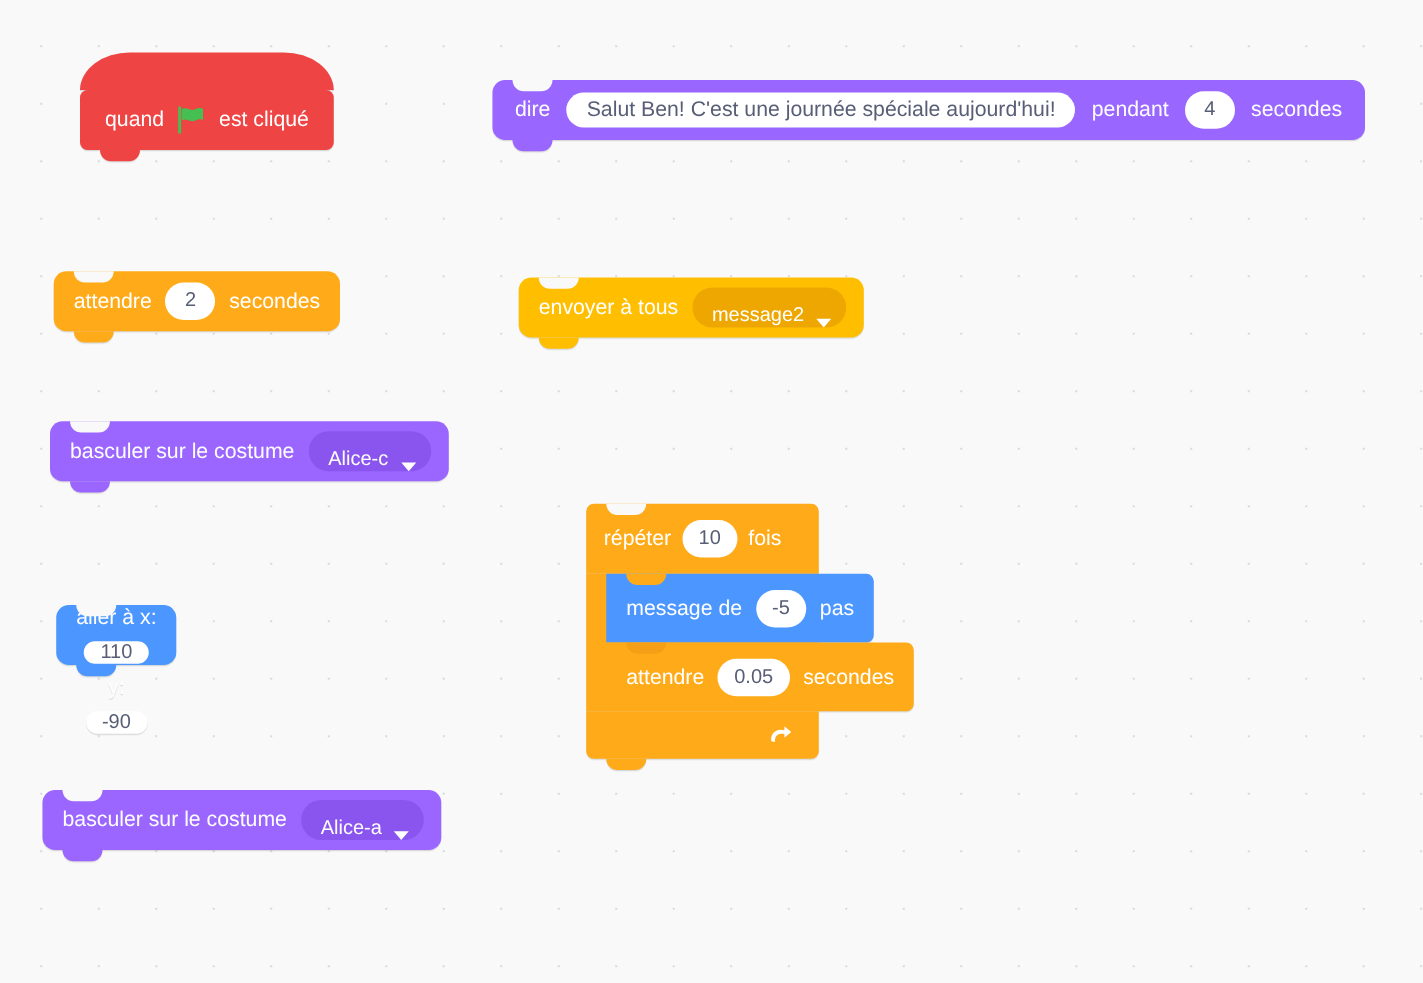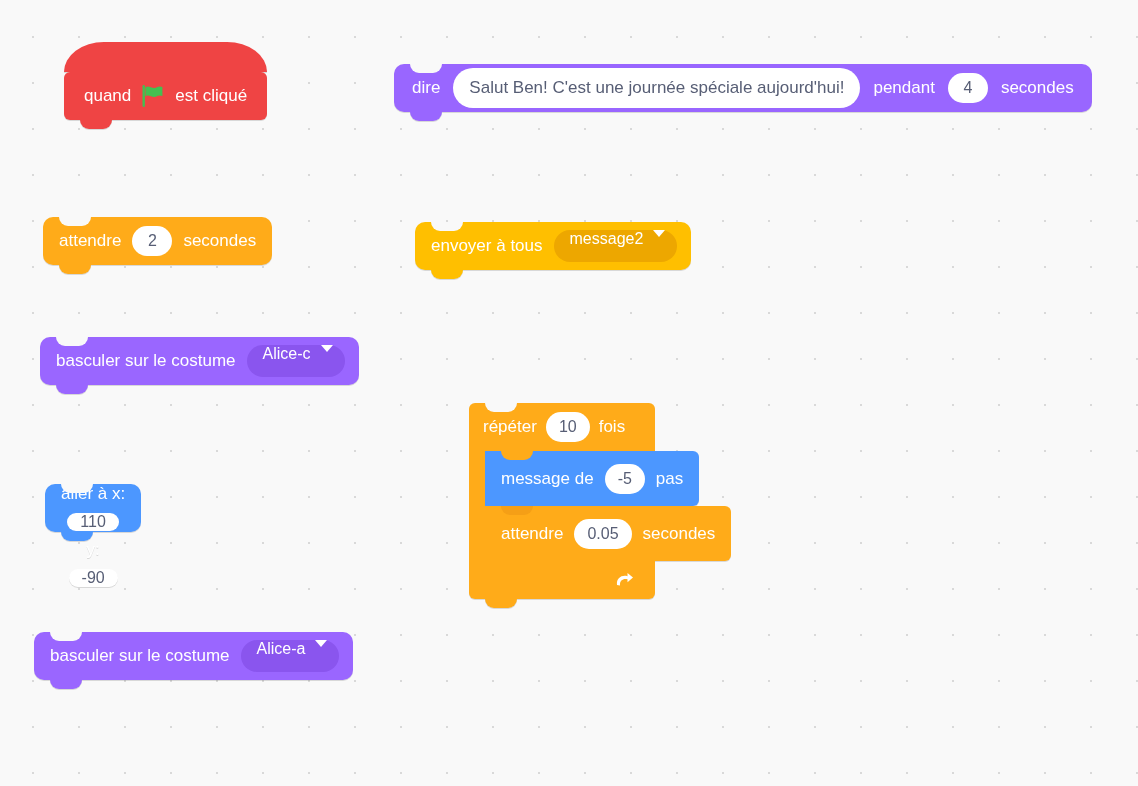--- a/index.html
+++ b/index.html
@@ -97,32 +97,32 @@
     display: inline-flex;
     align-items: center;
     justify-content: center;
     font-size: 16px;
   }
   .oval.num { min-width: 40px; }
   .text-in {
     background: #fff;
     color: #575e75;
     border-radius: 999px;
-    height: 40px;
+    height: 28px;
     padding: 0 16px;
     display: inline-flex;
     align-items: center;
     font-size: 17px;
   }
   .dropdown {
     border-radius: 999px;
     height: 32px;
     padding: 0 12px 0 16px;
     display: inline-flex;
-    align-items: flex-start;
+    align-items: flex-end;
     gap: 10px;
     color: #fff;
     font-size: 16px;
   }
   .caret {
     width: 0; height: 0;
     border-left: 6px solid transparent;
     border-right: 6px solid transparent;
     border-top: 7px solid #fff;
   }
@@ -132,21 +132,21 @@
   .flag svg { display: block; }
 
   
   .cblock { position: absolute; }
   .c-top, .c-bot {
     position: relative;
     display: flex;
     align-items: center;
     gap: 9px;
     padding: 0 14px;
-    height: 48px;
+    height: 56px;
     color: #fff;
     font-size: 17px;
   }
   .c-top { border-radius: 6px 6px 0 0; }
   .c-bot { border-radius: 0 0 6px 6px; height: 38px; justify-content: flex-end; }
   .notch-cut {
     position: absolute;
     width: 32px; height: 9px;
     border-radius: 0 0 9px 9px;
     pointer-events: none;

